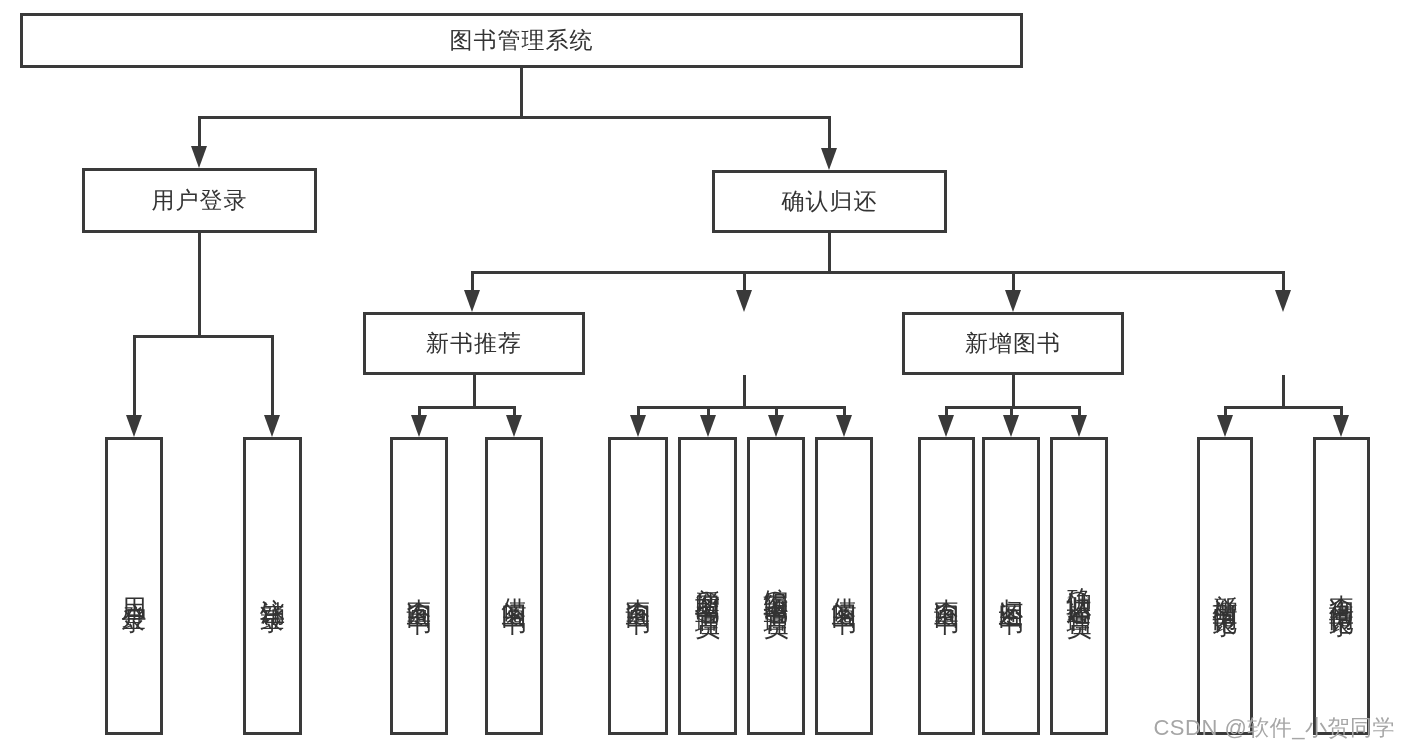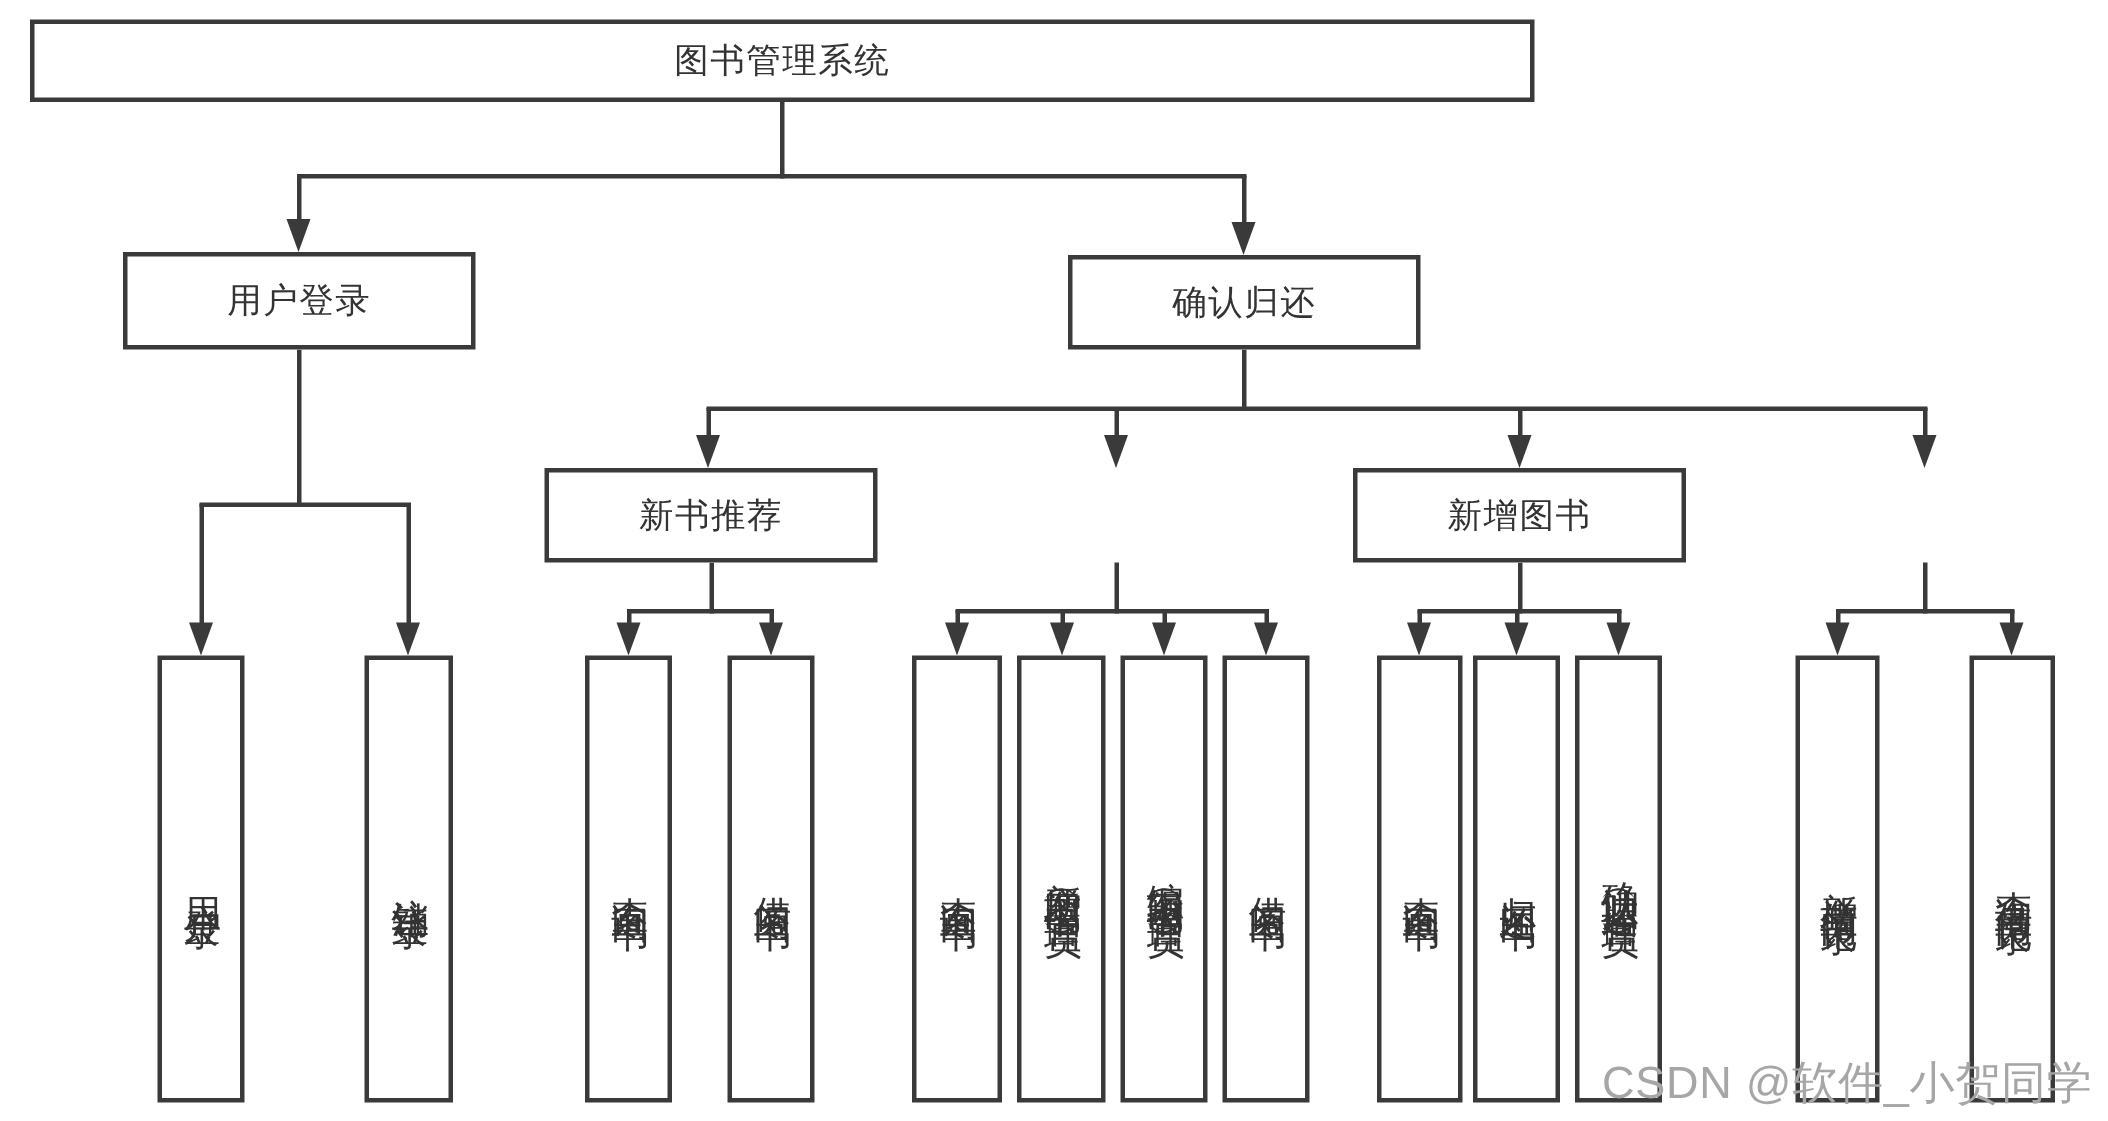--- a/index.html
+++ b/index.html
@@ -53,21 +53,21 @@
     width: 0;
     height: 0;
     border-left: 8px solid transparent;
     border-right: 8px solid transparent;
     border-top: 22px solid var(--line-color, #3a3a3a);
   }
   .watermark {
     position: absolute;
     right: 10px;
     bottom: 4px;
-    font-size: 30px;
+    font-size: 22px;
     letter-spacing: 0.5px;
     color: var(--wm-color, #a6a6a6);
     white-space: nowrap;
   }
 </style>
 </head>
 <body style="--line-color: #3a3a3a; --text-color: #333333; --box-fill: #ffffff; --wm-color: #a6a6a6; background: rgb(255, 255, 255);">
 
 <div id="canvas">
     <div class="seg" style="left: 519.5px; top: 68px; width: 3px; height: 50.5px;"></div>

